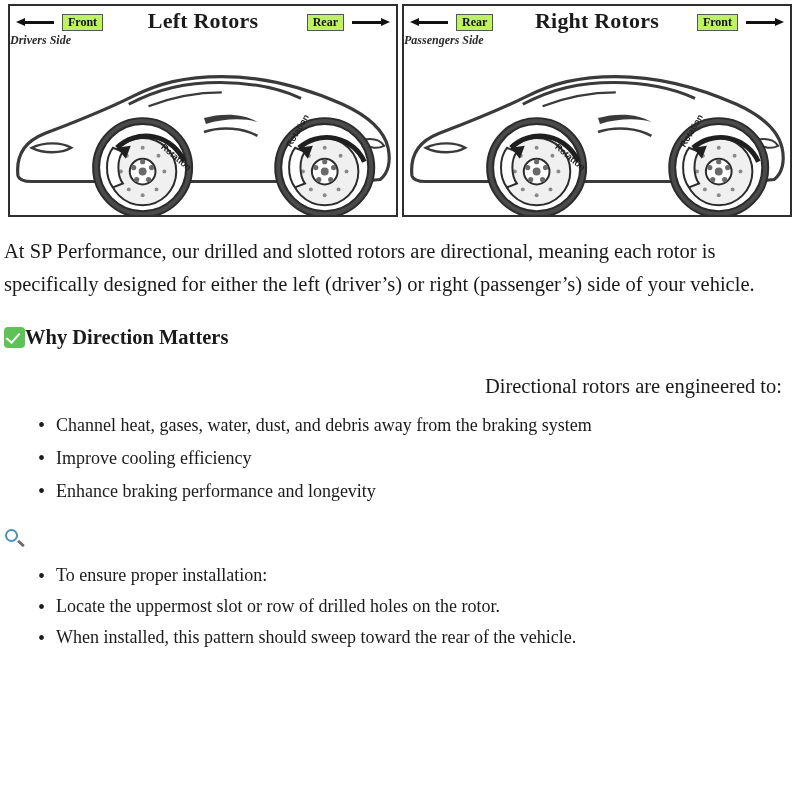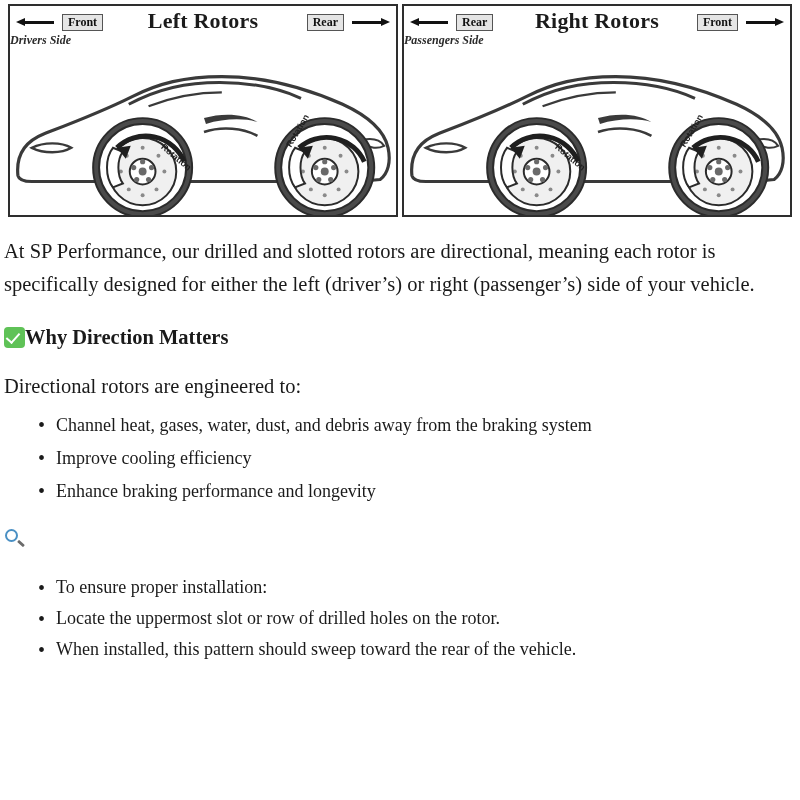--- a/index.html
+++ b/index.html
@@ -70,21 +70,21 @@
     align-items: center;
     gap: 2px;
     font-family: "Liberation Serif", serif;
     font-weight: bold;
     font-size: 12px;
     color: #111;
   }
   .arrow-tag.left { left: 6px; }
   .arrow-tag.right { right: 6px; }
   .arrow-tag .lbl {
-    background: #e5e5e5;
+    background: #bef264;
     border: 1px solid #555;
     padding: 0 5px;
     line-height: 15px;
     display: inline-block;
   }
   .arrow-bar {
     position: relative;
     width: 44px;
     height: 9px;
     display: inline-block;
@@ -162,20 +162,21 @@
     width: 6px;
     height: 11px;
     border: solid #ffffff;
     border-width: 0 2.6px 2.6px 0;
     transform: rotate(42deg);
   }
   p.lead {
     font-size: 20.5px;
     line-height: 30px;
     margin: 20px 0 0 0;
+    text-align: right;
   }
   ul.bullets {
     margin: 8px 0 0 0;
     padding-left: 34px;
     list-style: none;
   }
   ul.bullets li {
     font-size: 18px;
     line-height: 33px;
     position: relative;
@@ -220,21 +221,21 @@
     width: 8px;
     height: 3px;
     background: #6b6b6b;
     transform: rotate(42deg);
     border-radius: 1px;
   }
   ul.bullets.tight li {
     line-height: 31px;
   }
   ul.bullets.tight {
-    margin-top: 22px;
+    margin-top: 10px;
   }
 </style>
 </head>
 <body>
 
 <div class="page">
 
   <div class="diagram">
 
     <div class="panel">

